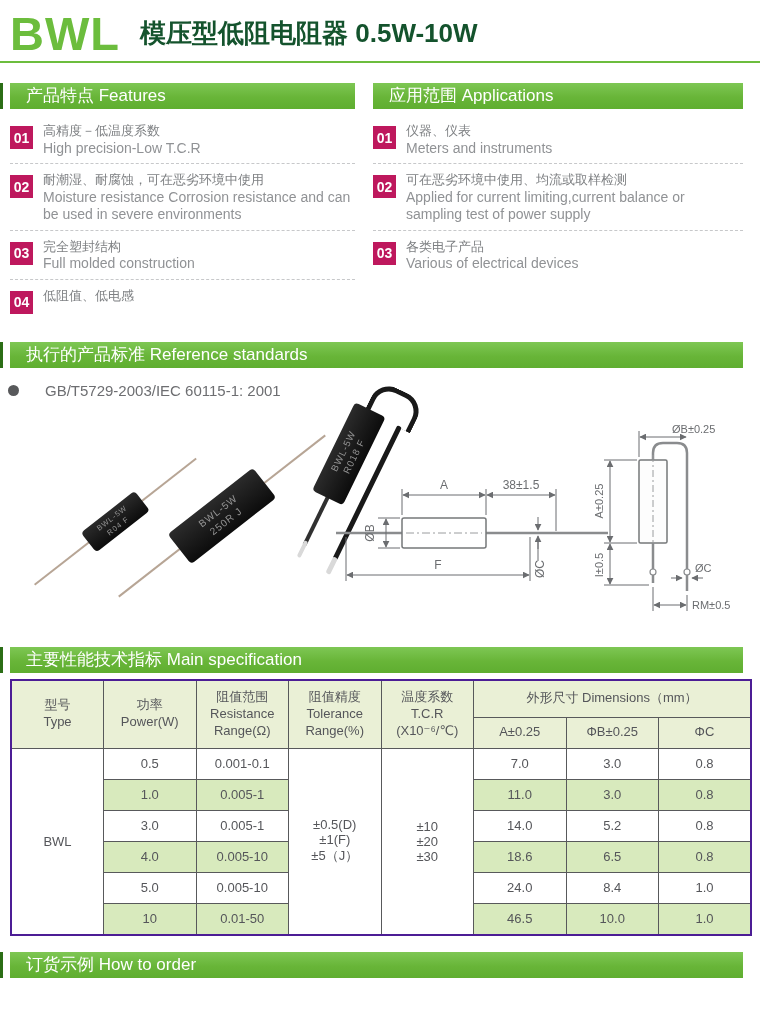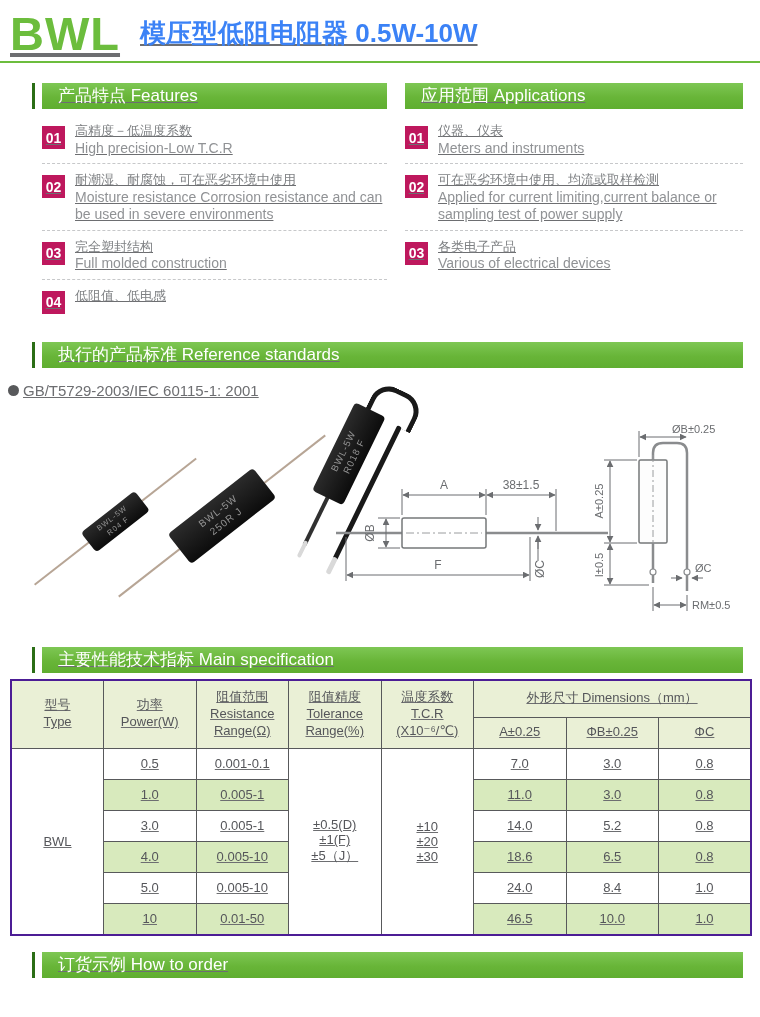--- a/index.html
+++ b/index.html
@@ -1,46 +1,46 @@
 <!DOCTYPE html>
 <html><head>
 <meta charset="utf-8">
 <style>
   html,body{margin:0;padding:0;background:#fff;}
   .page{position:relative;width:760px;height:1017px;overflow:hidden;background:#fff;
-        font-family:"Liberation Sans","DejaVu Sans",sans-serif;color:#6d6e71;text-decoration:underline;}
+        font-family:"Liberation Sans","DejaVu Sans",sans-serif;color:#6d6e71;}
 
   
   .hdr{display:flex;align-items:center;gap:20px;padding:10px 8px 4px 10px;
        border-bottom:2px solid #6cbd3d;margin:0 0 0 0;}
   .brand{font-size:47px;font-weight:bold;color:#6cbd3d;letter-spacing:1px;line-height:1;}
-  .titles .cn{font-size:26px;font-weight:bold;color:#3b82f6;line-height:1.15;}
+  .titles .cn{font-size:26px;font-weight:bold;color:#14532d;line-height:1.15;}
   .titles .en{font-size:20.5px;color:#6cbd3d;line-height:1.2;}
 
   
   .banner{height:26px;line-height:26px;background:linear-gradient(180deg,#7ec754 0%,#68b538 55%,#5fae30 100%);
           color:#fff;font-size:17px;padding-left:16px;white-space:nowrap;overflow:hidden;}
-  .strip-row{position:relative;padding-left:10px;padding-right:17px;margin-left:32px;}
+  .strip-row{position:relative;padding-left:10px;padding-right:17px;}
   .strip-row::before{content:"";position:absolute;left:0;top:0;width:3px;height:26px;background:#2b6e16;}
 
   
   .cols-row{display:flex;gap:18px;margin-top:20px;}
   .col-left{width:345px;flex:none;}
   .col-right{flex:1;}
   .items{margin-top:6px;}
   .item{display:flex;gap:10px;padding:7px 0 6px 0;border-bottom:1px dashed #c7c8ca;}
   .item:last-child{border-bottom:none;}
   .num{flex:none;width:23px;height:23px;margin-top:4px;background:#be185d;color:#fff;
        font-size:14px;font-weight:bold;display:flex;align-items:center;justify-content:center;}
   .itxt .cn{font-size:13px;color:#7e8083;line-height:1.35;}
   .itxt .en{font-size:14px;color:#909295;line-height:1.25;}
 
   
   .std-row{margin-top:22px;}
-  .std-line{margin:14px 0 0 8px;font-size:15px;color:#6d6e71;display:flex;align-items:center;gap:4px;}
+  .std-line{margin:14px 0 0 8px;font-size:15px;color:#6d6e71;display:flex;align-items:center;gap:26px;}
   .bullet{width:11px;height:11px;border-radius:50%;background:#58595b;flex:none;}
 
   
   .dims-row{margin-top:22px;}
   .fig{position:relative;height:236px;margin-top:2px;}
   .rwrap{position:absolute;}
   .rin{position:relative;}
   .lead{position:absolute;left:50%;top:50%;transform:translate(-50%,-50%);background:#b7a595;height:2px;}
   .rbody{position:absolute;left:50%;top:50%;transform:translate(-50%,-50%);
          background:linear-gradient(180deg,#2b2b2b,#0c0c0c);border-radius:4px;

